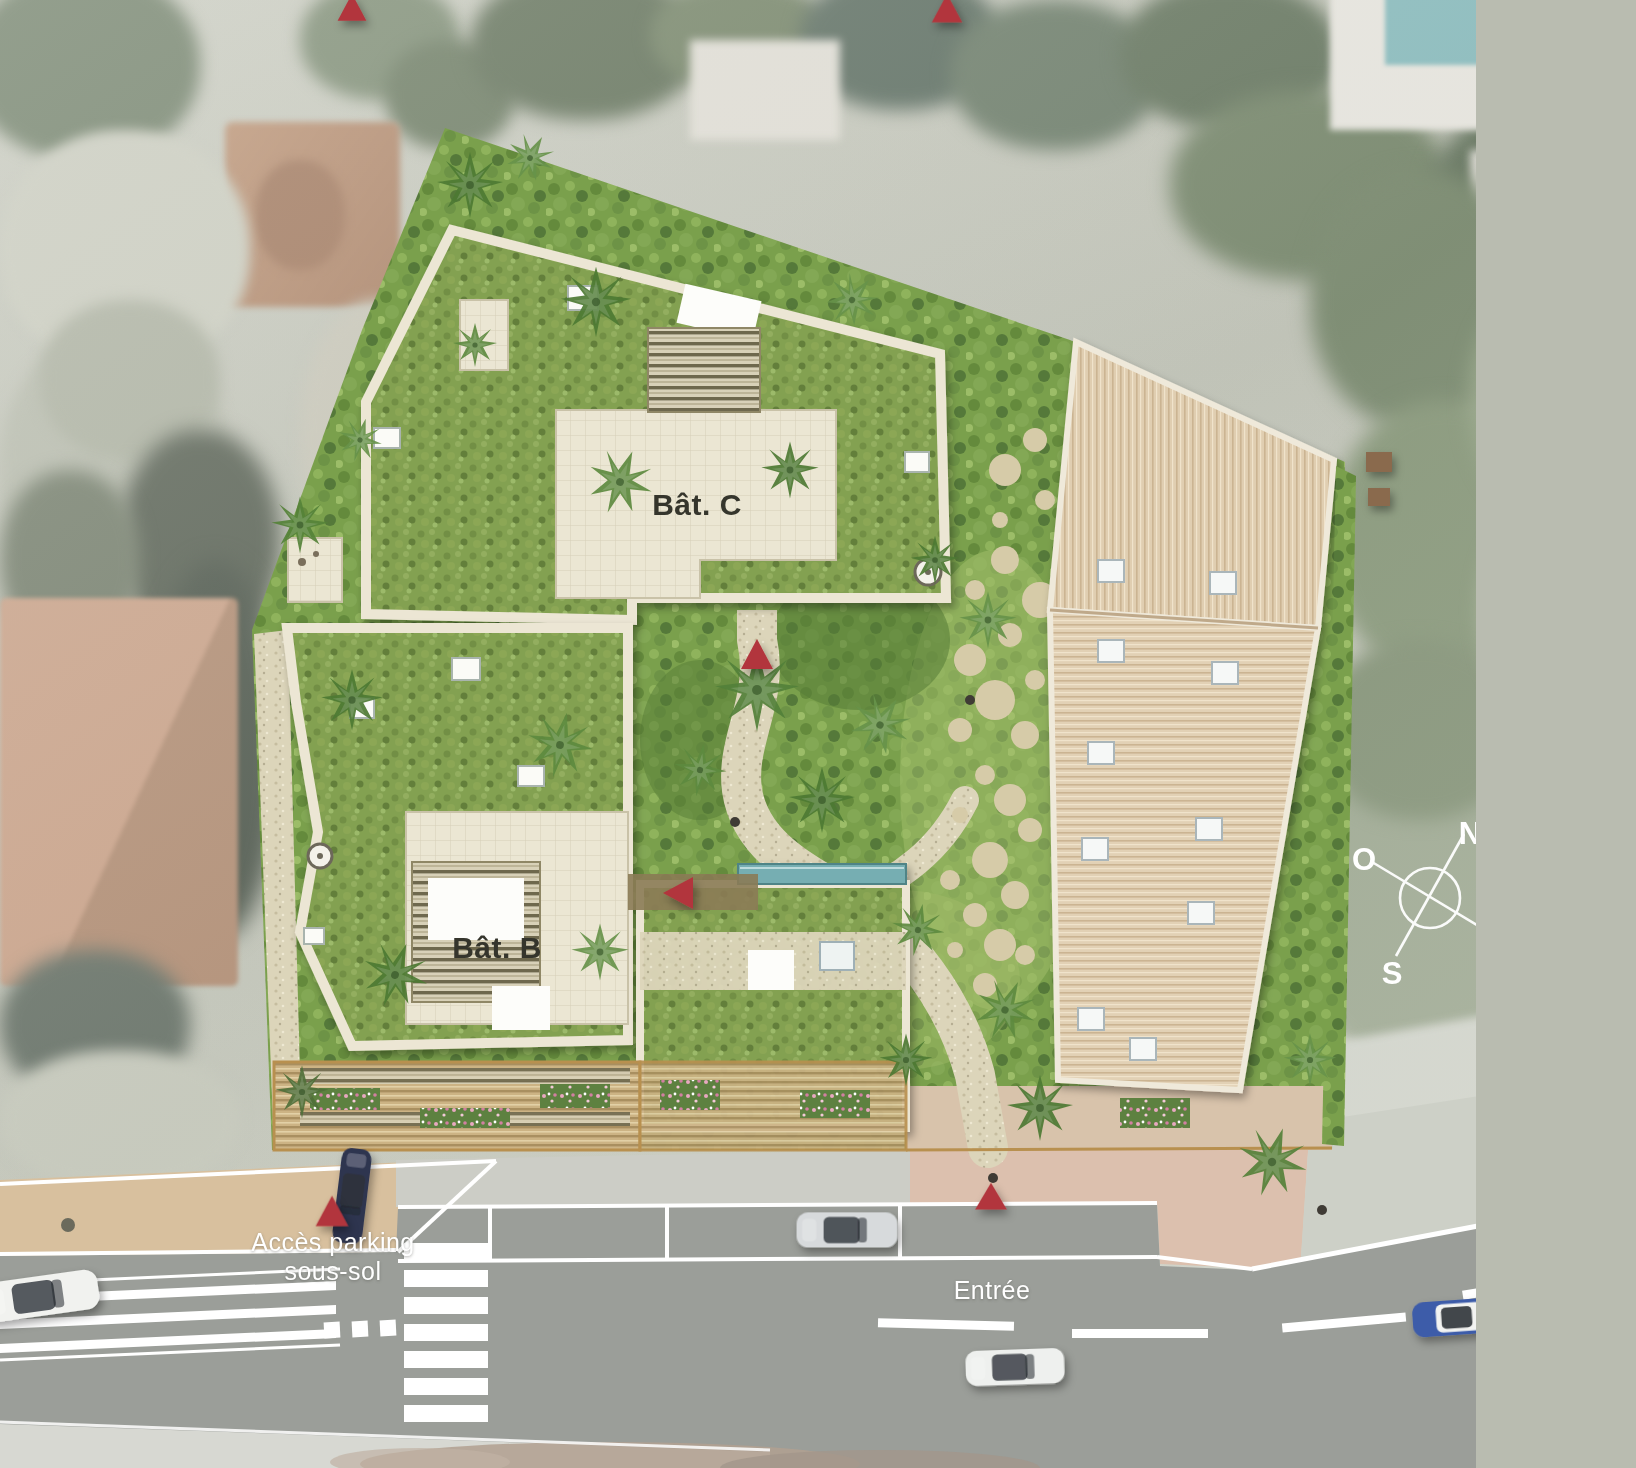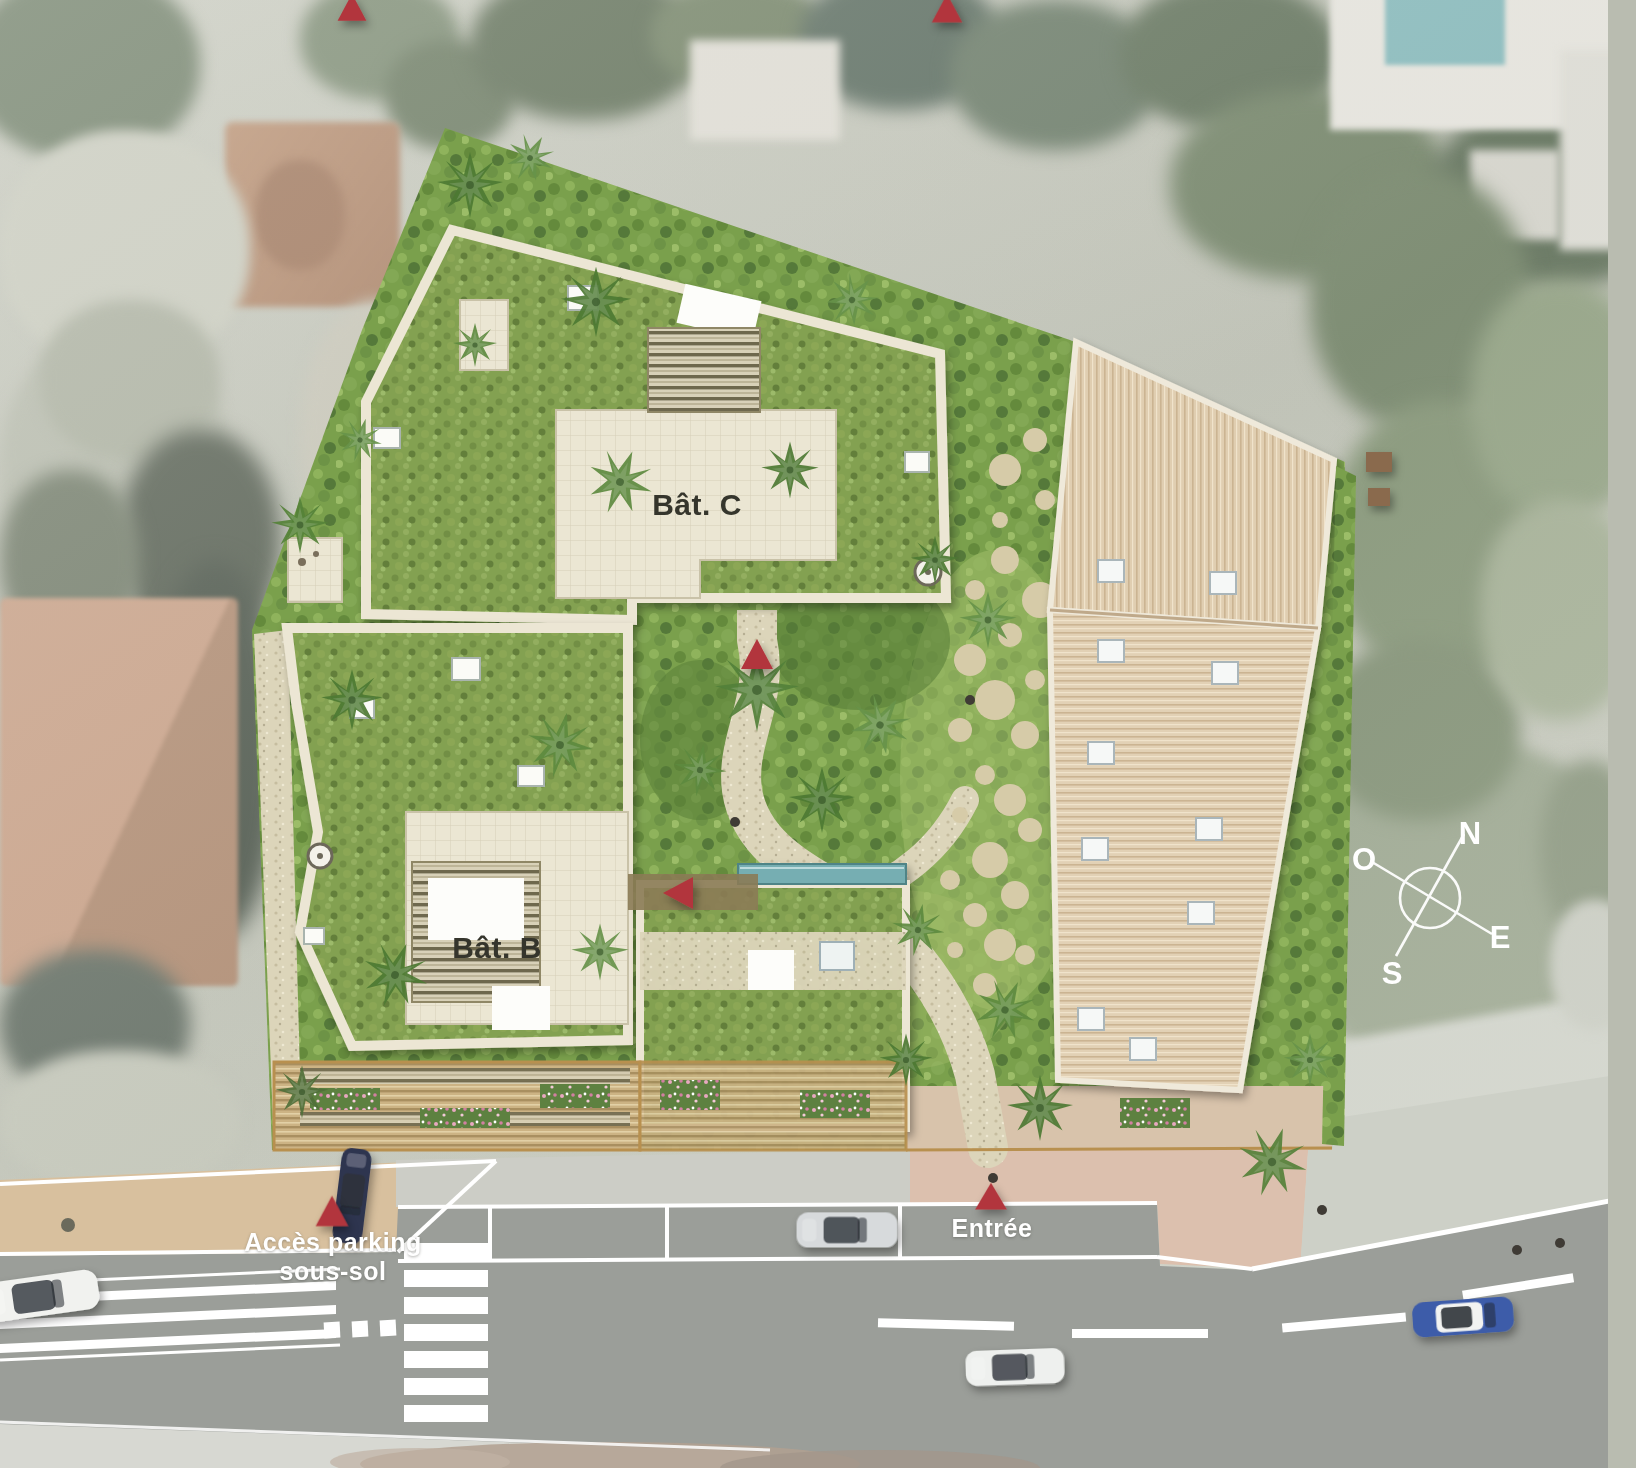--- a/index.html
+++ b/index.html
@@ -1,31 +1,31 @@
 <!DOCTYPE html>
 <html><head>
 <meta charset="utf-8">
 <style>
   html,body{margin:0;padding:0;background:#b9bcb0;}
-  .scene{position:relative;width:1608px;height:1468px;overflow:hidden;
+  .scene{position:relative;width:1476px;height:1468px;overflow:hidden;
          background:linear-gradient(160deg,#c9cbc0,#babdb1 40%,#c3c6ba 70%,#cdd0c6);
          font-family:"Liberation Sans",sans-serif;}
   .photo{position:absolute;inset:0;}
   .b{position:absolute;border-radius:48%;}
   .r{position:absolute;}
   .haze{position:absolute;inset:0;
         background:linear-gradient(145deg,rgba(240,241,236,.30),rgba(228,230,222,.14) 50%,rgba(238,239,233,.28));}
   svg.plan{position:absolute;left:0;top:0;}
-  .lbl{position:absolute;color:#ffffff;font-weight:700;text-align:center;
+  .lbl{position:absolute;color:#ffffff;font-weight:400;text-align:center;
        text-shadow:0 1px 3px rgba(70,70,65,.45);letter-spacing:.5px;}
   .lbl.dark{color:#35352c;text-shadow:none;font-weight:700;letter-spacing:.5px;}
   #lbl-batc{left:632px;top:488px;width:130px;font-size:30px;}
   #lbl-batb{left:432px;top:931px;width:130px;font-size:30px;}
   #lbl-parking{left:213px;top:1228px;width:240px;font-size:25px;line-height:29px;}
-  #lbl-entree{left:922px;top:1214px;width:140px;font-size:25px;}
+  #lbl-entree{left:922px;top:1276px;width:140px;font-size:25px;}
   #lbl-avenue{left:561px;top:1272px;width:500px;font-size:37px;word-spacing:22px;font-weight:600;}
   .compass{position:absolute;left:1348px;top:804px;width:190px;height:200px;}
   .compass text{fill:#ffffff;font-family:"Liberation Sans",sans-serif;font-size:31px;font-weight:600;}
 </style>
 </head>
 <body>
 
 <div class="scene">
 
   <div class="photo">

